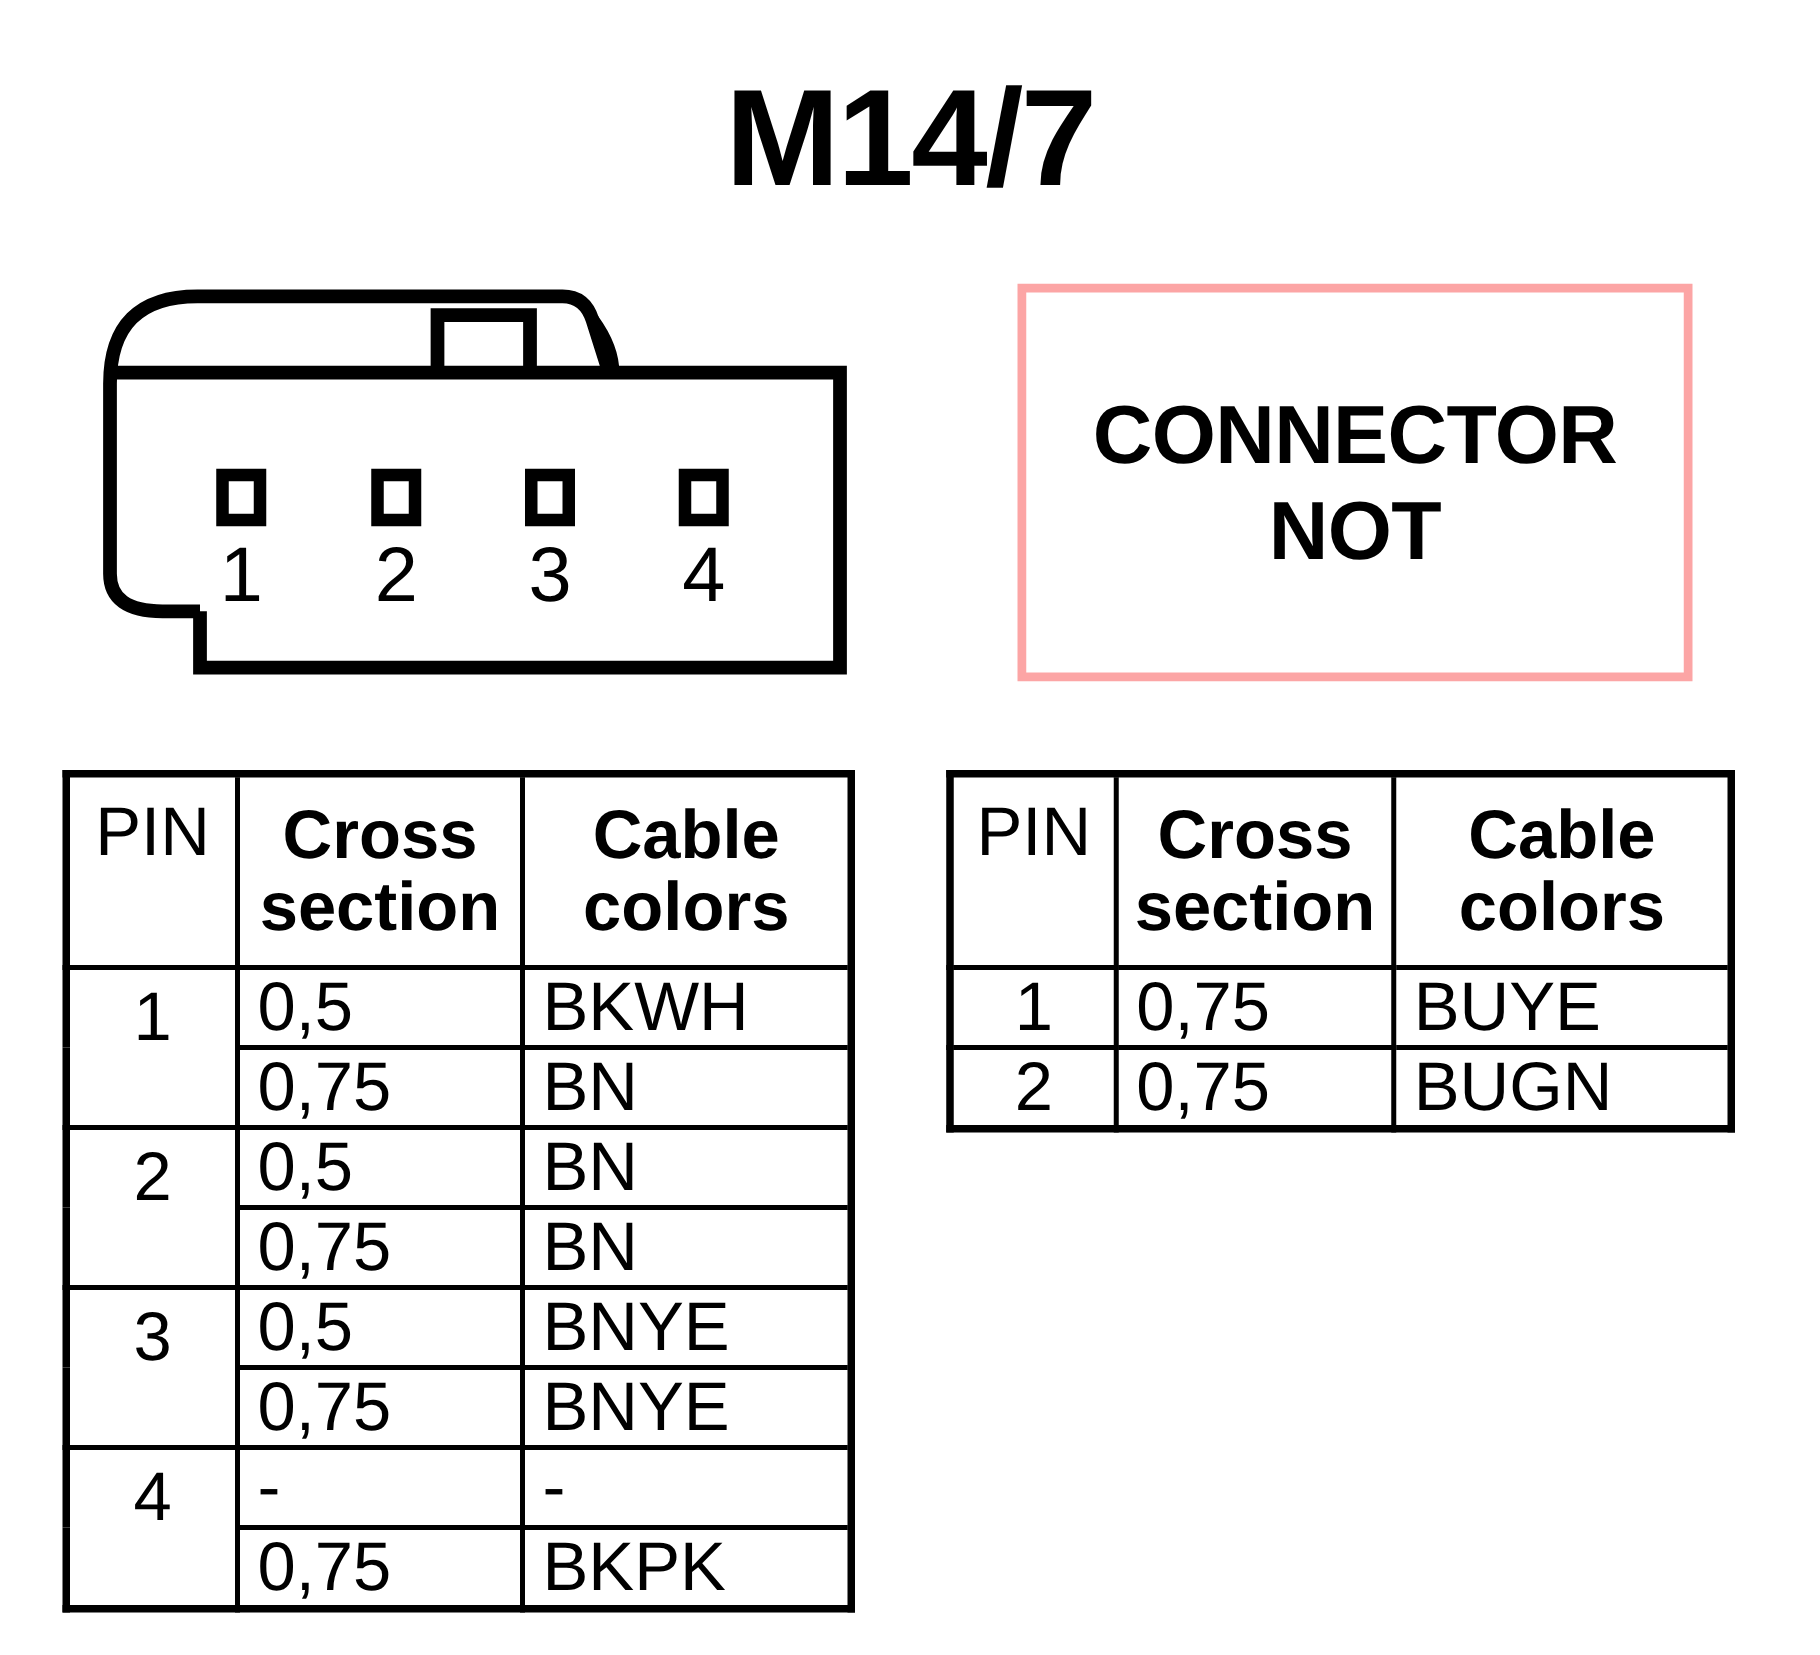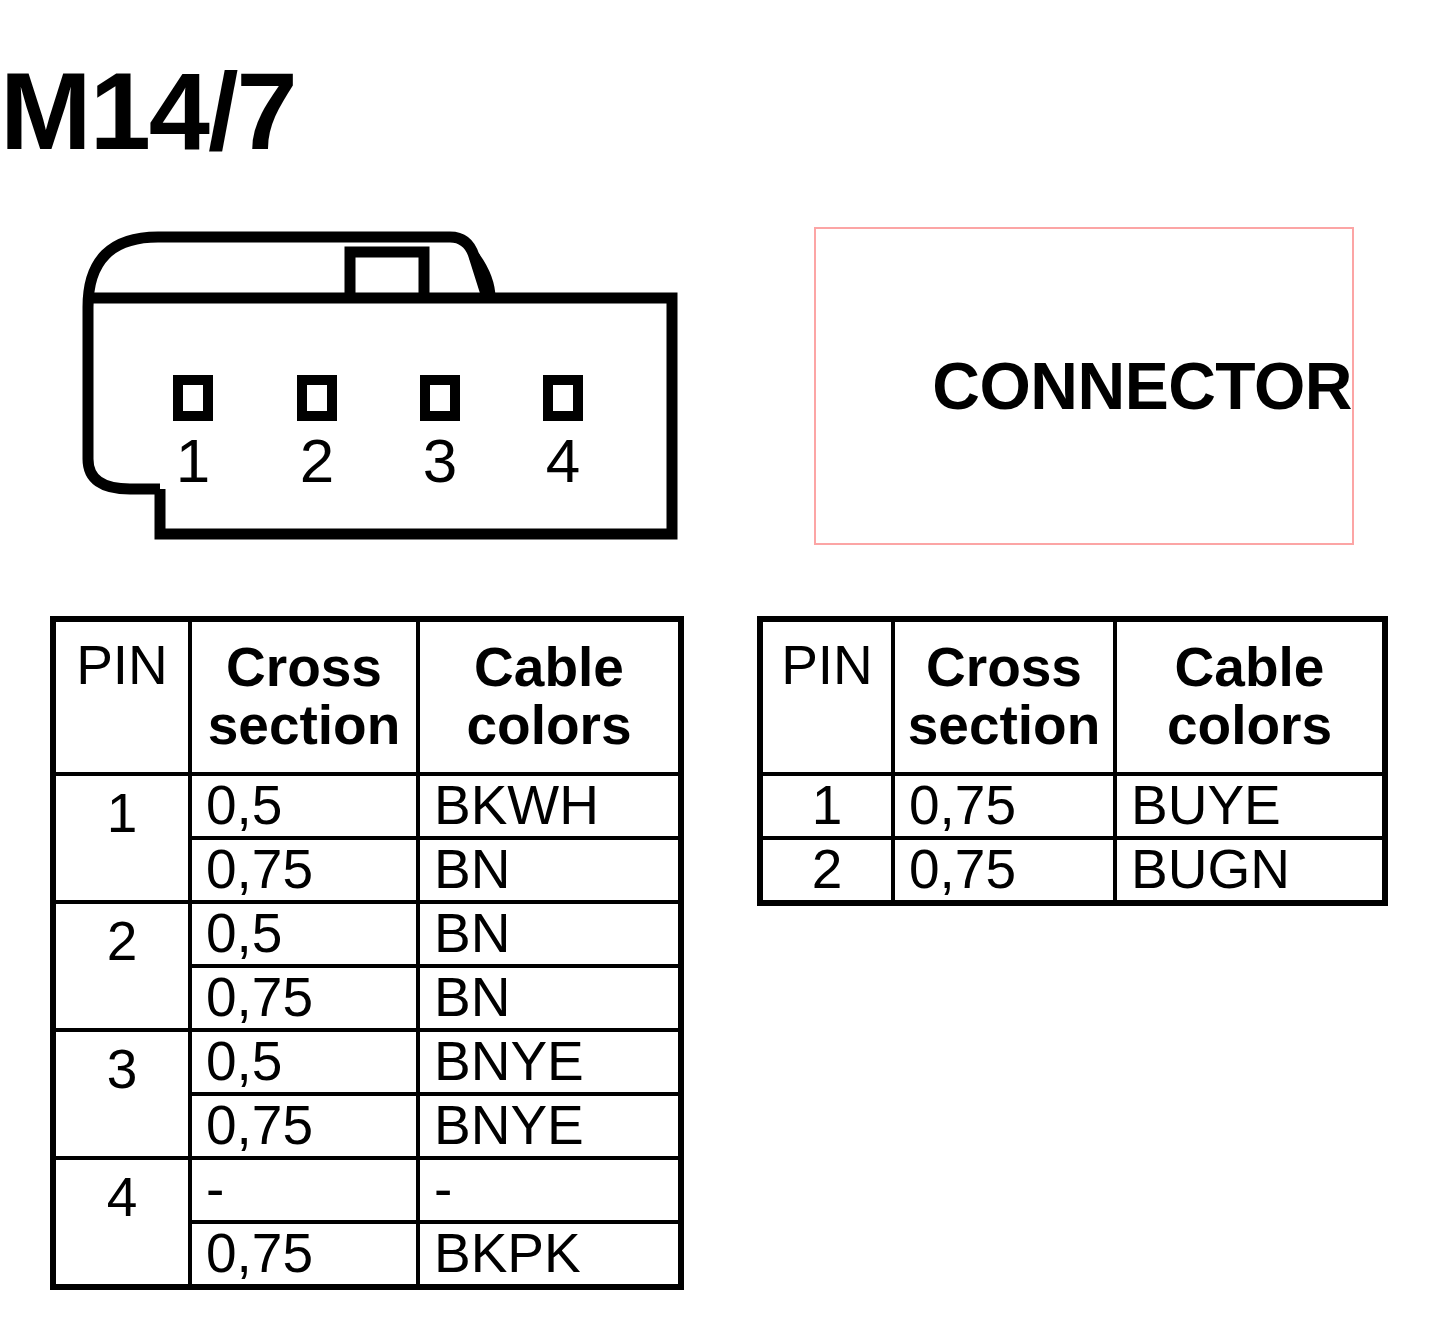--- a/index.html
+++ b/index.html
@@ -18,20 +18,21 @@
     background: #ffffff;
     overflow: hidden;
   }
 
   
   #title {
     position: absolute;
     left: 0;
     top: 56px;
     width: 1456px;
+    text-align: center;
     font-size: 110px;
     font-weight: bold;
     letter-spacing: -2px;
     line-height: 1;
   }
 
   
   #connector-drawing {
     position: absolute;
     left: 50px;
@@ -49,25 +50,25 @@
     width: 60px;
   }
 
   
   #not-available-box {
     position: absolute;
     left: 814px;
     top: 227px;
     width: 540px;
     height: 318px;
-    border: 2px solid #fca5a5;
+    border: 7px solid #fca5a5;
     box-sizing: border-box;
     display: flex;
     flex-direction: column;
-    align-items: flex-end;
+    align-items: center;
     justify-content: center;
   }
   #not-available-box .na-line {
     font-size: 66px;
     font-weight: bold;
     line-height: 1.16;
     text-align: center;
     letter-spacing: -0.5px;
     white-space: nowrap;
   }
@@ -149,20 +150,21 @@
     </svg>
 
     <div class="pin-number-label" style="left:113px; top:218px;">1</div>
     <div class="pin-number-label" style="left:237px; top:218px;">2</div>
     <div class="pin-number-label" style="left:360px; top:218px;">3</div>
     <div class="pin-number-label" style="left:483px; top:218px;">4</div>
   </div>
 
   <div id="not-available-box">
     <div class="na-line">CONNECTOR</div>
+    <div class="na-line">NOT</div>
   </div>
 
   <table class="pin-table" id="table-left">
     <colgroup>
       <col class="col-pin">
         <col class="col-cross">
         <col class="col-color">
     </colgroup>
     <thead>
       <tr>

